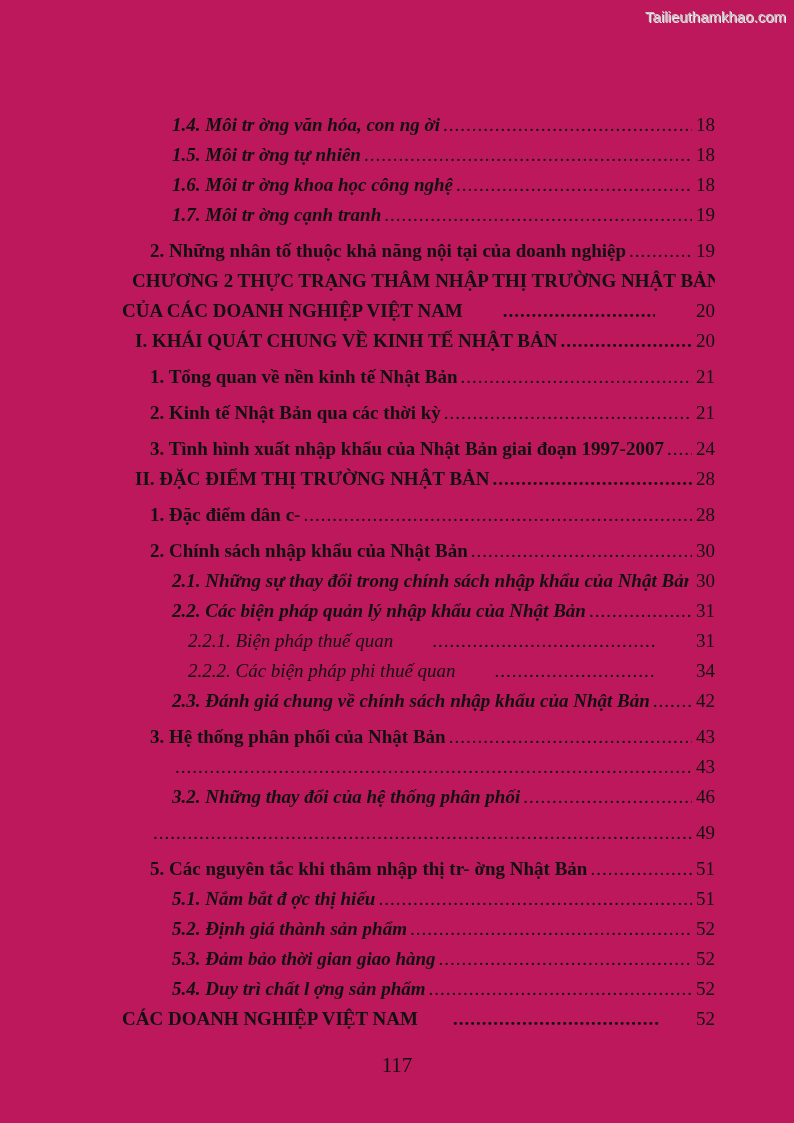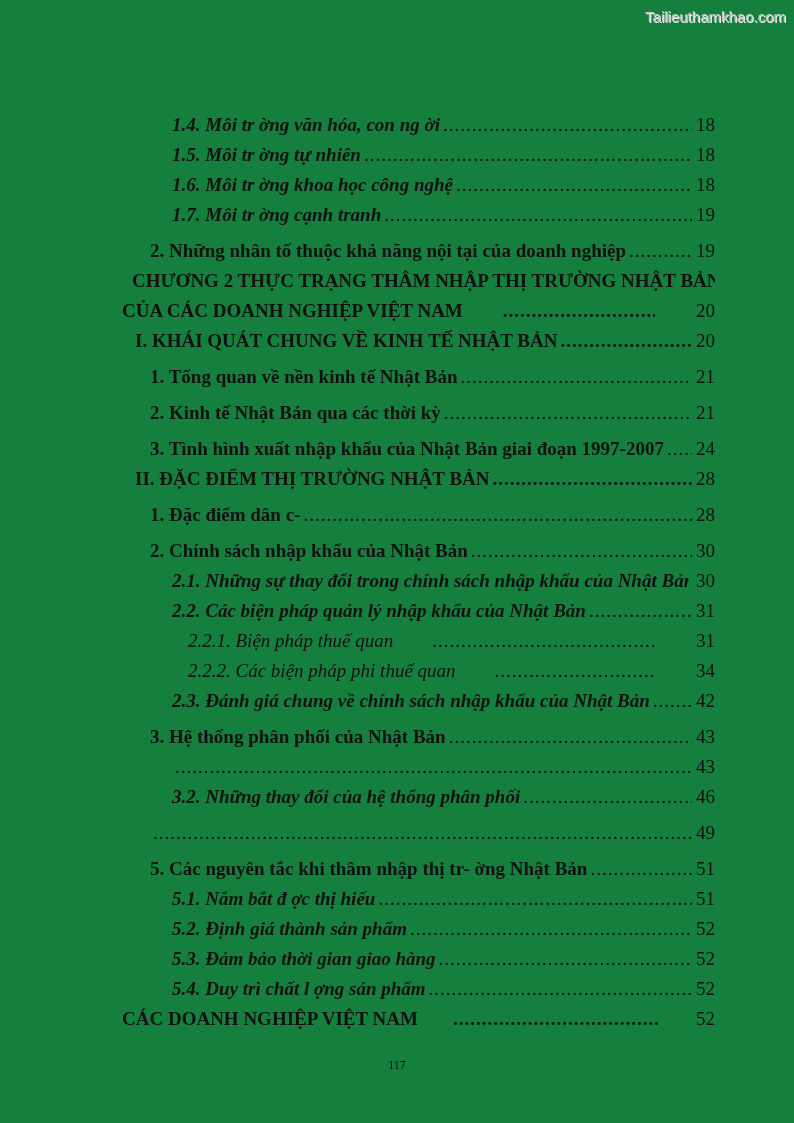--- a/index.html
+++ b/index.html
@@ -5,21 +5,21 @@
   html, body { margin: 0; padding: 0; }
   body {
     width: 794px; height: 1123px;
     background: #ffffff;
     font-family: "Liberation Serif", "DejaVu Serif", serif;
     color: #111111;
   }
   .page {
     position: relative;
     width: 794px; height: 1123px;
-    background: #15803d;
+    background: #be185d;
     overflow: hidden;
   }
   .watermark {
     position: absolute;
     top: 8px; right: 8px;
     font-family: "Liberation Sans", "DejaVu Sans", sans-serif;
     font-size: 15px;
     color: #c9c9c9;
     text-shadow: 1px 1px 0 #f2f2f2;
   }
@@ -67,21 +67,21 @@
   .lvl-subsubitem          { padding-left: 66px; font-style: italic; font-weight: normal; gap: 36px; }
   .lvl-chapter .dots::after, .lvl-section .dots::after { font-weight: bold; }
   .lvl-chapter .pg, .lvl-section .pg { font-weight: normal; }
   .footer {
     position: absolute;
     left: 0; right: 0;
     top: 1050px;
     height: 30px;
     line-height: 30px;
     text-align: center;
-    font-size: 12px;
+    font-size: 21px;
     color: #111111;
   }
 </style>
 </head>
 <body>
 
 <div class="page">
   <div class="watermark" style="color: rgb(201, 201, 201);">Tailieuthamkhao.com</div>
   <div class="toc" id="toc">
       <div class="row lvl-subitem">

